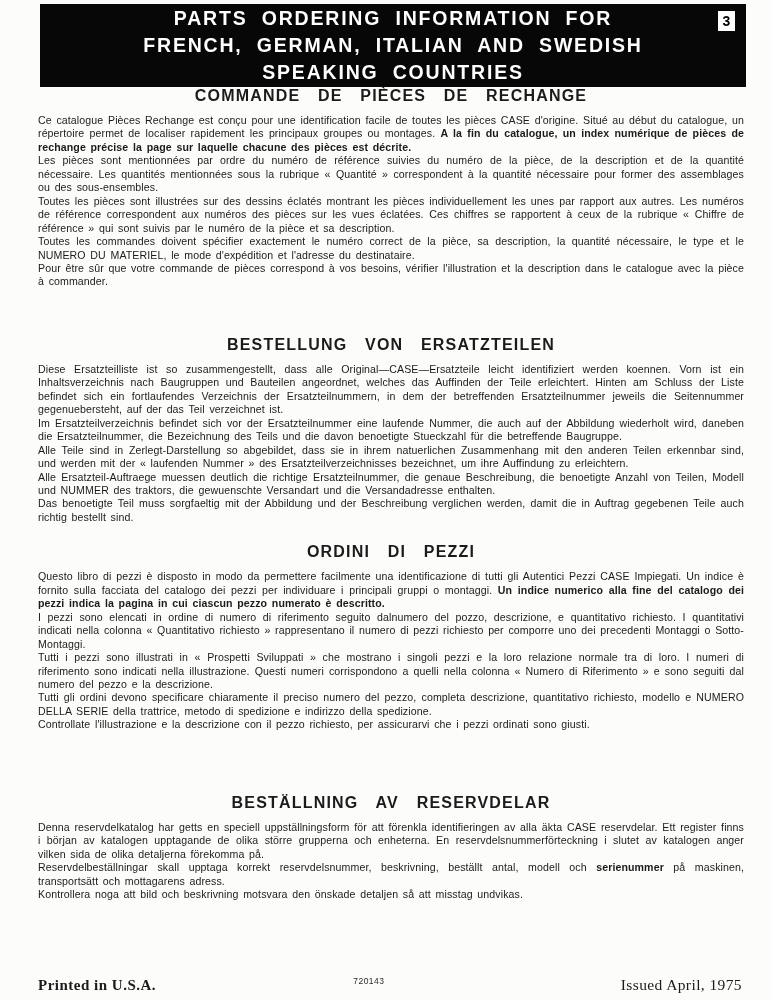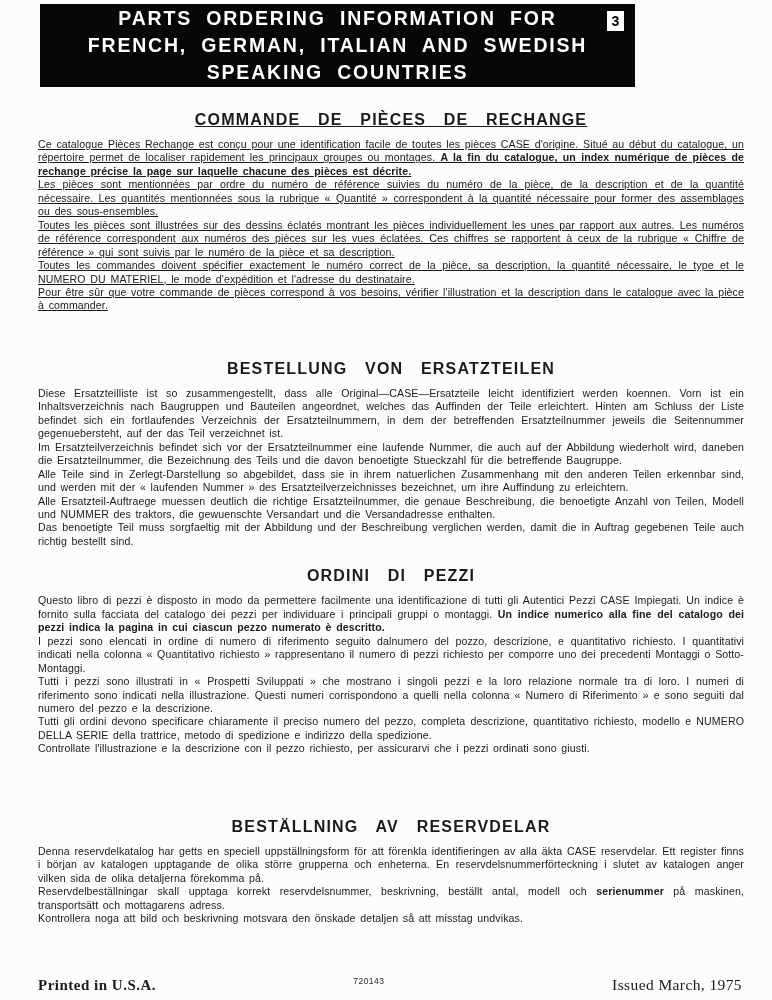--- a/index.html
+++ b/index.html
@@ -14,21 +14,21 @@
     width:772px;height:1000px;
     margin:0 auto;
     background:var(--paper);
     color:var(--ink);
     font-family:"Liberation Sans", sans-serif;
     box-sizing:border-box;
     overflow:hidden;
   }
   
   .banner{
-    position:absolute;left:40px;top:4px;width:595px;height:83px;
+    position:absolute;left:40px;top:4px;width:706px;height:83px;
     background:var(--banner-bg);color:var(--banner-text);
     display:flex;flex-direction:column;justify-content:center;align-items:center;
   }
   .banner-line{
     font-weight:bold;font-size:19.5px;line-height:27px;
     letter-spacing:1.8px;word-spacing:7px;white-space:nowrap;
   }
   .page-badge{
     position:absolute;top:7px;right:11px;width:17px;height:20px;
     background:#fff;color:#000;font-weight:bold;font-size:14px;
@@ -36,21 +36,21 @@
   }
   
   .content{
     position:absolute;left:38px;right:28px;top:87px;
   }
   .section-title{
     text-align:center;font-weight:bold;font-size:16px;
     letter-spacing:1.2px;word-spacing:12px;
     margin:0 0 9px 0;white-space:nowrap;
   }
-  .sec-french{margin-top:24px;text-decoration:underline;}
+  .sec-french{}
   .sec-german{margin-top:47px;}
   .sec-italian{margin-top:19px;}
   .sec-swedish{margin-top:62px;}
   .para{
     margin:0;font-size:10.6px;line-height:13.45px;
     text-align:justify;word-spacing:1.6px;letter-spacing:0.1px;
   }
   .para b{font-weight:bold;}
   
   .footer{
@@ -111,16 +111,16 @@
         <h2 class="section-title">BESTÄLLNING AV RESERVDELAR</h2>
         <p class="para"><span>Denna reservdelkatalog har getts en speciell uppställningsform för att förenkla identifieringen av alla äkta CASE reservdelar. Ett register finns i början av katalogen upptagande de olika större grupperna och enheterna. En reservdelsnummerförteckning i slutet av katalogen anger vilken sida de olika detaljerna förekomma på.</span></p>
         <p class="para"><span>Reservdelbeställningar skall upptaga korrekt reservdelsnummer, beskrivning, beställt antal, modell och </span><b>serienummer</b><span> på maskinen, transportsätt och mottagarens adress.</span></p>
         <p class="para"><span>Kontrollera noga att bild och beskrivning motsvara den önskade detaljen så att misstag undvikas.</span></p>
       </section>
     </main>
 
   <footer class="footer">
     <span class="footer-left">Printed in U.S.A.</span>
     <span class="footer-center">720143</span>
-    <span class="footer-right">Issued March, 1975</span>
+    <span class="footer-right">Issued April, 1975</span>
   </footer>
 
 </div>
 
 </body></html>

